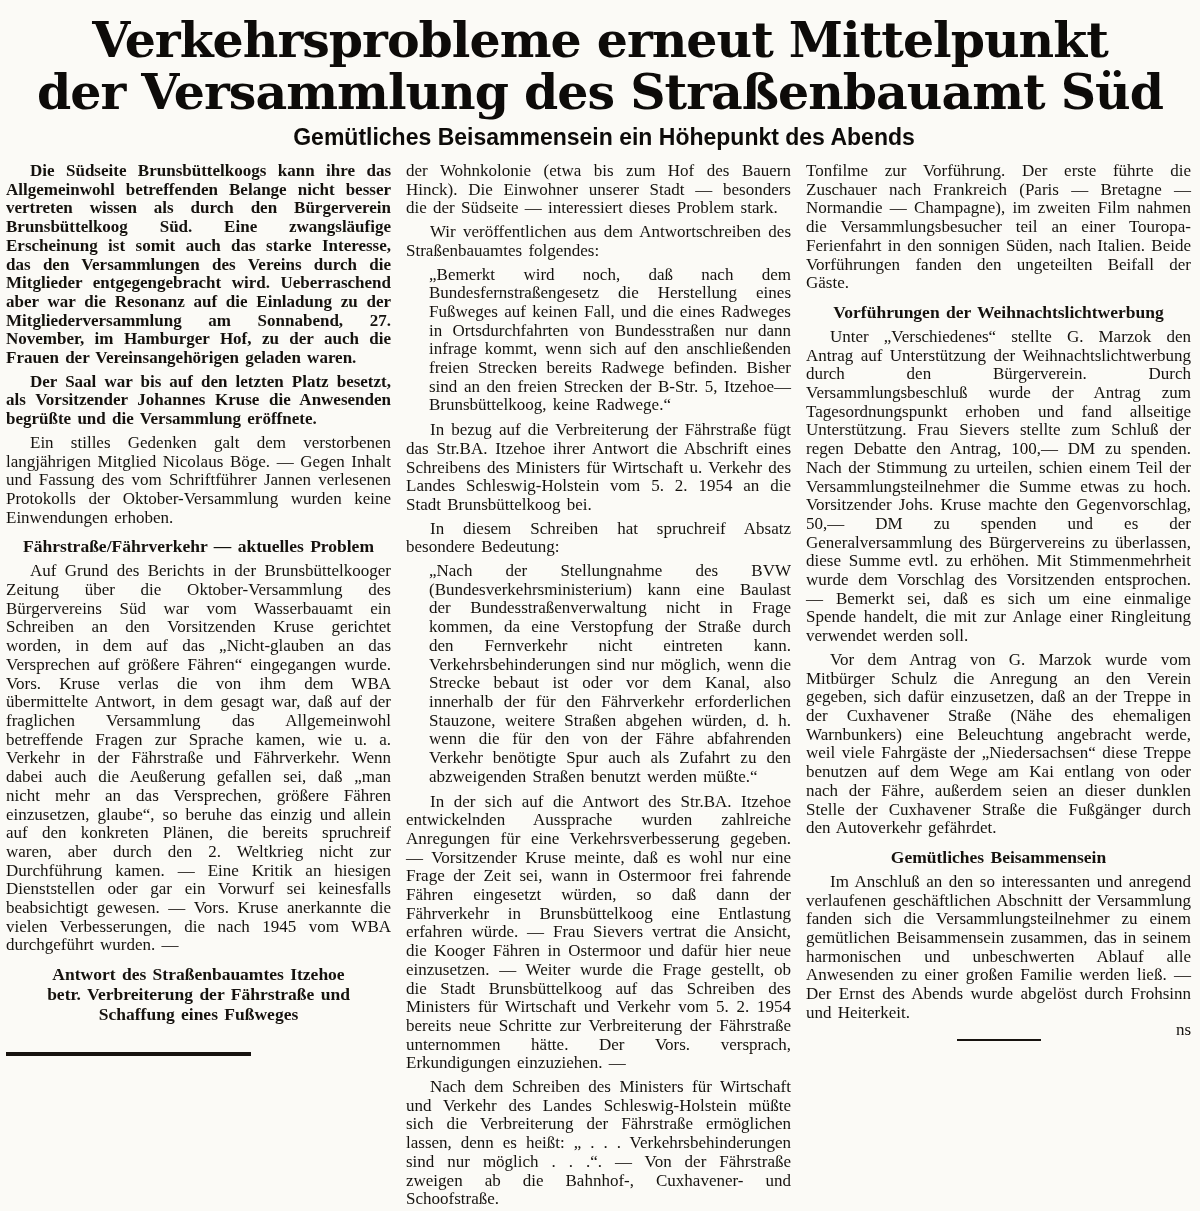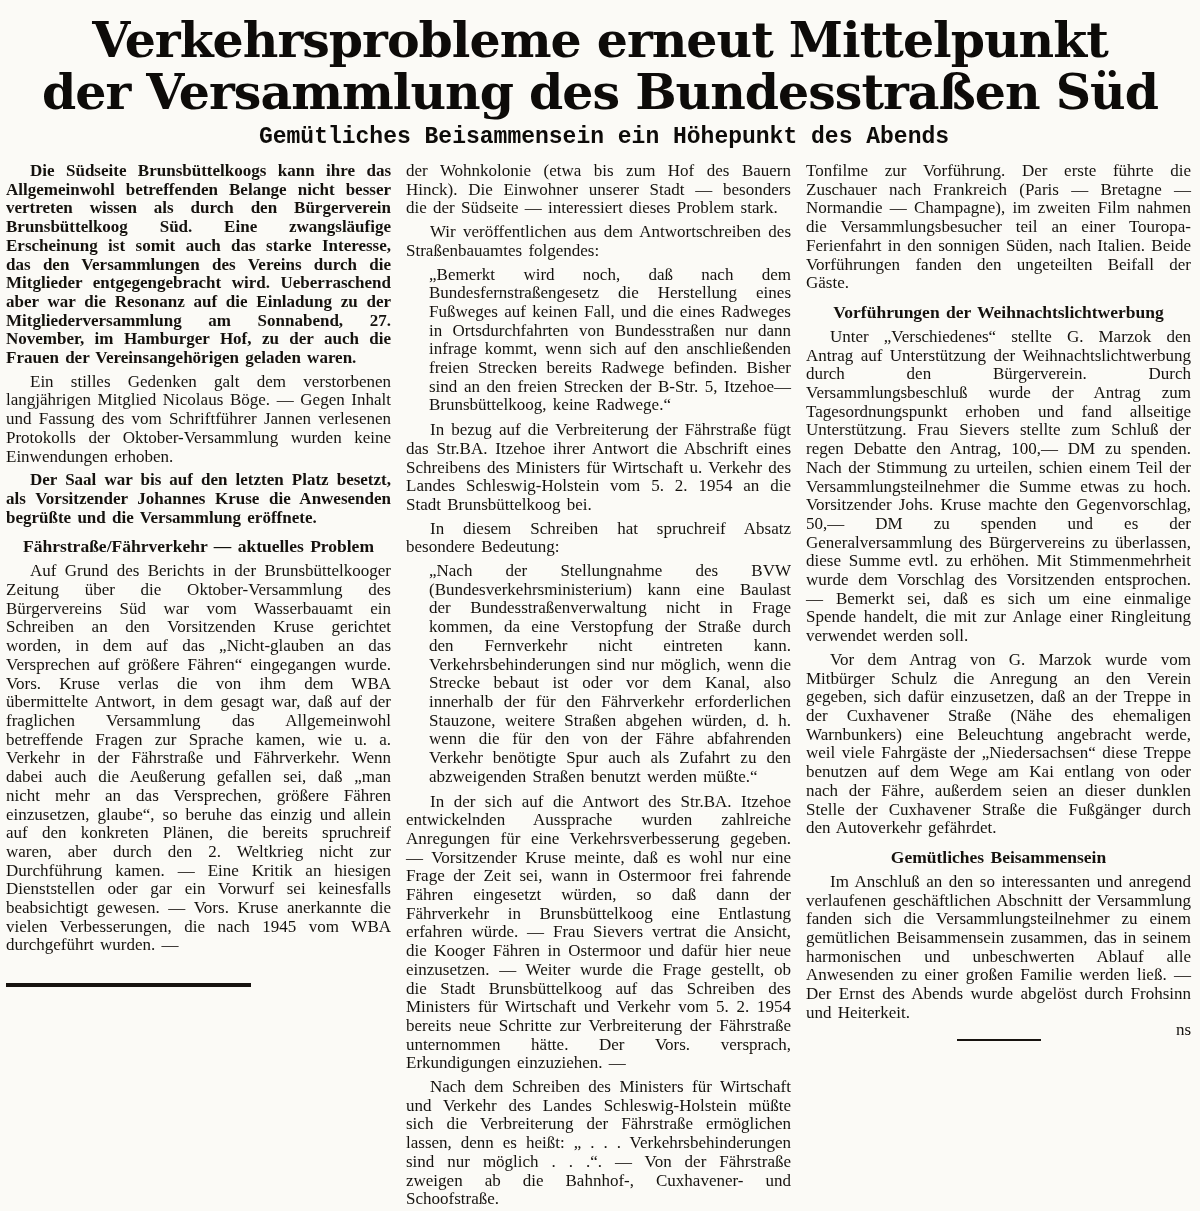--- a/index.html
+++ b/index.html
@@ -17,21 +17,21 @@
     text-align:center;
     font-family:"DejaVu Serif", serif;
     font-weight:bold;
     font-size:49px;
     line-height:52px;
     letter-spacing:-1px;
     color:#0d0b09;
   }
   .subheadline {
     text-align:center;
-    font-family:Liberation Mono, monospace;
+    font-family:Liberation Sans, sans-serif;
     font-weight:bold;
     font-size:23px;
     line-height:26px;
     margin-top:6px;
     color:#0d0b09;
     padding-left:8px;
   }
   
   .columns {
     display:flex;
@@ -72,32 +72,37 @@
   }
   .sig { float:right; padding-left:12px;margin-top:17px; }
 </style>
 </head>
 <body>
 
 <div class="page">
 
   <div class="masthead">
     <div class="headline">Verkehrsprobleme erneut Mittelpunkt</div>
-    <div class="headline">der Versammlung des Bundesstraßen Süd</div>
+    <div class="headline">der Versammlung des Straßenbauamt Süd</div>
     <div class="subheadline">Gemütliches Beisammensein ein Höhepunkt des Abends</div>
   </div>
 
   <div class="columns">
 
     <div class="col">
       <p class="indent bold">Die Südseite Brunsbüttelkoogs kann ihre das Allgemeinwohl betreffenden Belange nicht besser vertreten wissen als durch den Bürgerverein Brunsbüttelkoog Süd. Eine zwangsläufige Erscheinung ist somit auch das starke Interesse, das den Versammlungen des Vereins durch die Mitglieder entgegengebracht wird. Ueberraschend aber war die Resonanz auf die Einladung zu der Mitgliederversammlung am Sonnabend, 27. November, im Hamburger Hof, zu der auch die Frauen der Vereinsangehörigen geladen waren.</p>
+      <p class="indent bold">Der Saal war bis auf den letzten Platz besetzt, als Vorsitzender Johannes Kruse die Anwesenden begrüßte und die Versammlung eröffnete.</p>
       <p class="indent">Ein stilles Gedenken galt dem verstorbenen langjährigen Mitglied Nicolaus Böge. — Gegen Inhalt und Fassung des vom Schriftführer Jannen verlesenen Protokolls der Oktober-Versammlung wurden keine Einwendungen erhoben.</p>
-      <p class="indent bold">Der Saal war bis auf den letzten Platz besetzt, als Vorsitzender Johannes Kruse die Anwesenden begrüßte und die Versammlung eröffnete.</p>
       <h3 class="col-heading">Fährstraße/Fährverkehr — aktuelles Problem</h3>
       <p class="indent">Auf Grund des Berichts in der Brunsbüttelkooger Zeitung über die Oktober-Versammlung des Bürgervereins Süd war vom Wasserbauamt ein Schreiben an den Vorsitzenden Kruse gerichtet worden, in dem auf das „Nicht-glauben an das Versprechen auf größere Fähren“ eingegangen wurde. Vors. Kruse verlas die von ihm dem WBA übermittelte Antwort, in dem gesagt war, daß auf der fraglichen Versammlung das Allgemeinwohl betreffende Fragen zur Sprache kamen, wie u. a. Verkehr in der Fährstraße und Fährverkehr. Wenn dabei auch die Aeußerung gefallen sei, daß „man nicht mehr an das Versprechen, größere Fähren einzusetzen, glaube“, so beruhe das einzig und allein auf den konkreten Plänen, die bereits spruchreif waren, aber durch den 2. Weltkrieg nicht zur Durchführung kamen. — Eine Kritik an hiesigen Dienststellen oder gar ein Vorwurf sei keinesfalls beabsichtigt gewesen. — Vors. Kruse anerkannte die vielen Verbesserungen, die nach 1945 vom WBA durchgeführt wurden. —</p>
+      <div class="col-heading multi-line-heading">
+        <div>Antwort des Straßenbauamtes Itzehoe</div>
+        <div>betr. Verbreiterung der Fährstraße und</div>
+        <div>Schaffung eines Fußweges</div>
+      </div>
       <div class="rule-left"></div>
     </div>
 
     <div class="col">
       <p>der Wohnkolonie (etwa bis zum Hof des Bauern Hinck). Die Einwohner unserer Stadt — besonders die der Südseite — interessiert dieses Problem stark.</p>
       <p class="indent">Wir veröffentlichen aus dem Antwortschreiben des Straßenbauamtes folgendes:</p>
       <p class="quote">„Bemerkt wird noch, daß nach dem Bundesfernstraßengesetz die Herstellung eines Fußweges auf keinen Fall, und die eines Radweges in Ortsdurchfahrten von Bundesstraßen nur dann infrage kommt, wenn sich auf den anschließenden freien Strecken bereits Radwege befinden. Bisher sind an den freien Strecken der B-Str. 5, Itzehoe—Brunsbüttelkoog, keine Radwege.“</p>
       <p class="indent">In bezug auf die Verbreiterung der Fährstraße fügt das Str.BA. Itzehoe ihrer Antwort die Abschrift eines Schreibens des Ministers für Wirtschaft u. Verkehr des Landes Schleswig-Holstein vom 5. 2. 1954 an die Stadt Brunsbüttelkoog bei.</p>
       <p class="indent">In diesem Schreiben hat spruchreif Absatz besondere Bedeutung:</p>
       <p class="quote">„Nach der Stellungnahme des BVW (Bundesverkehrsministerium) kann eine Baulast der Bundesstraßenverwaltung nicht in Frage kommen, da eine Verstopfung der Straße durch den Fernverkehr nicht eintreten kann. Verkehrsbehinderungen sind nur möglich, wenn die Strecke bebaut ist oder vor dem Kanal, also innerhalb der für den Fährverkehr erforderlichen Stauzone, weitere Straßen abgehen würden, d. h. wenn die für den von der Fähre abfahrenden Verkehr benötigte Spur auch als Zufahrt zu den abzweigenden Straßen benutzt werden müßte.“</p>

